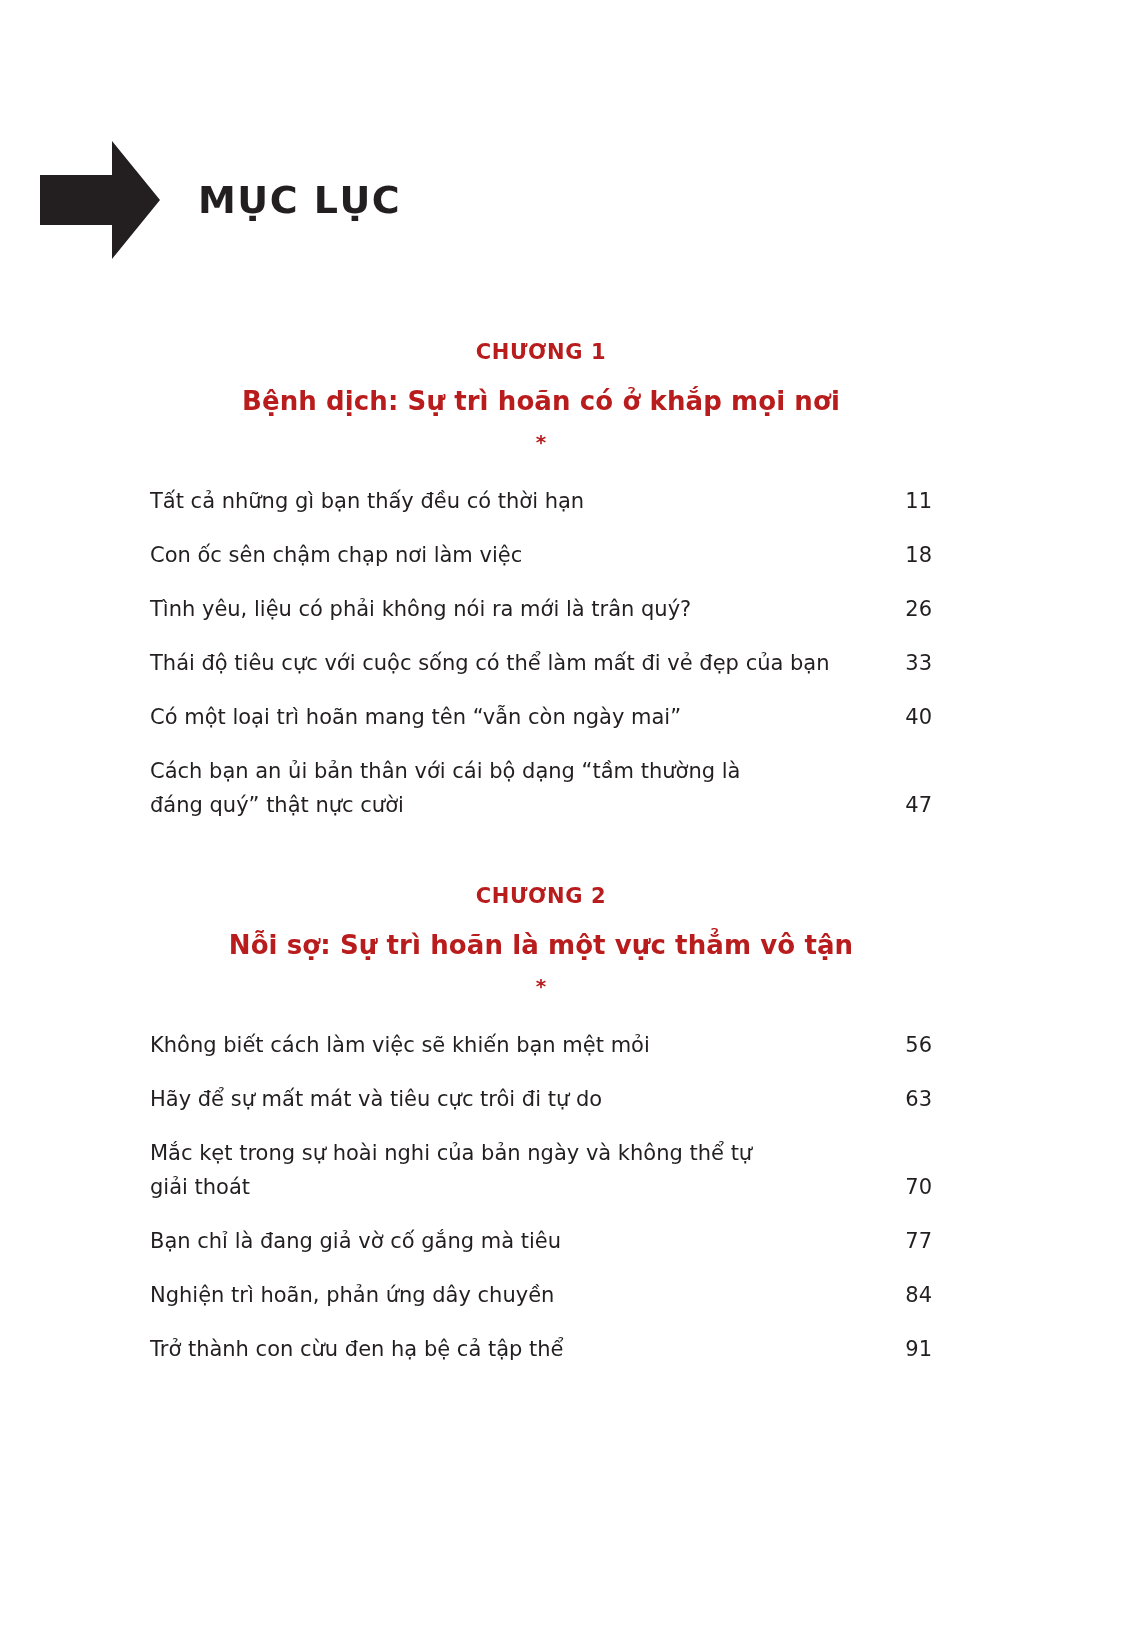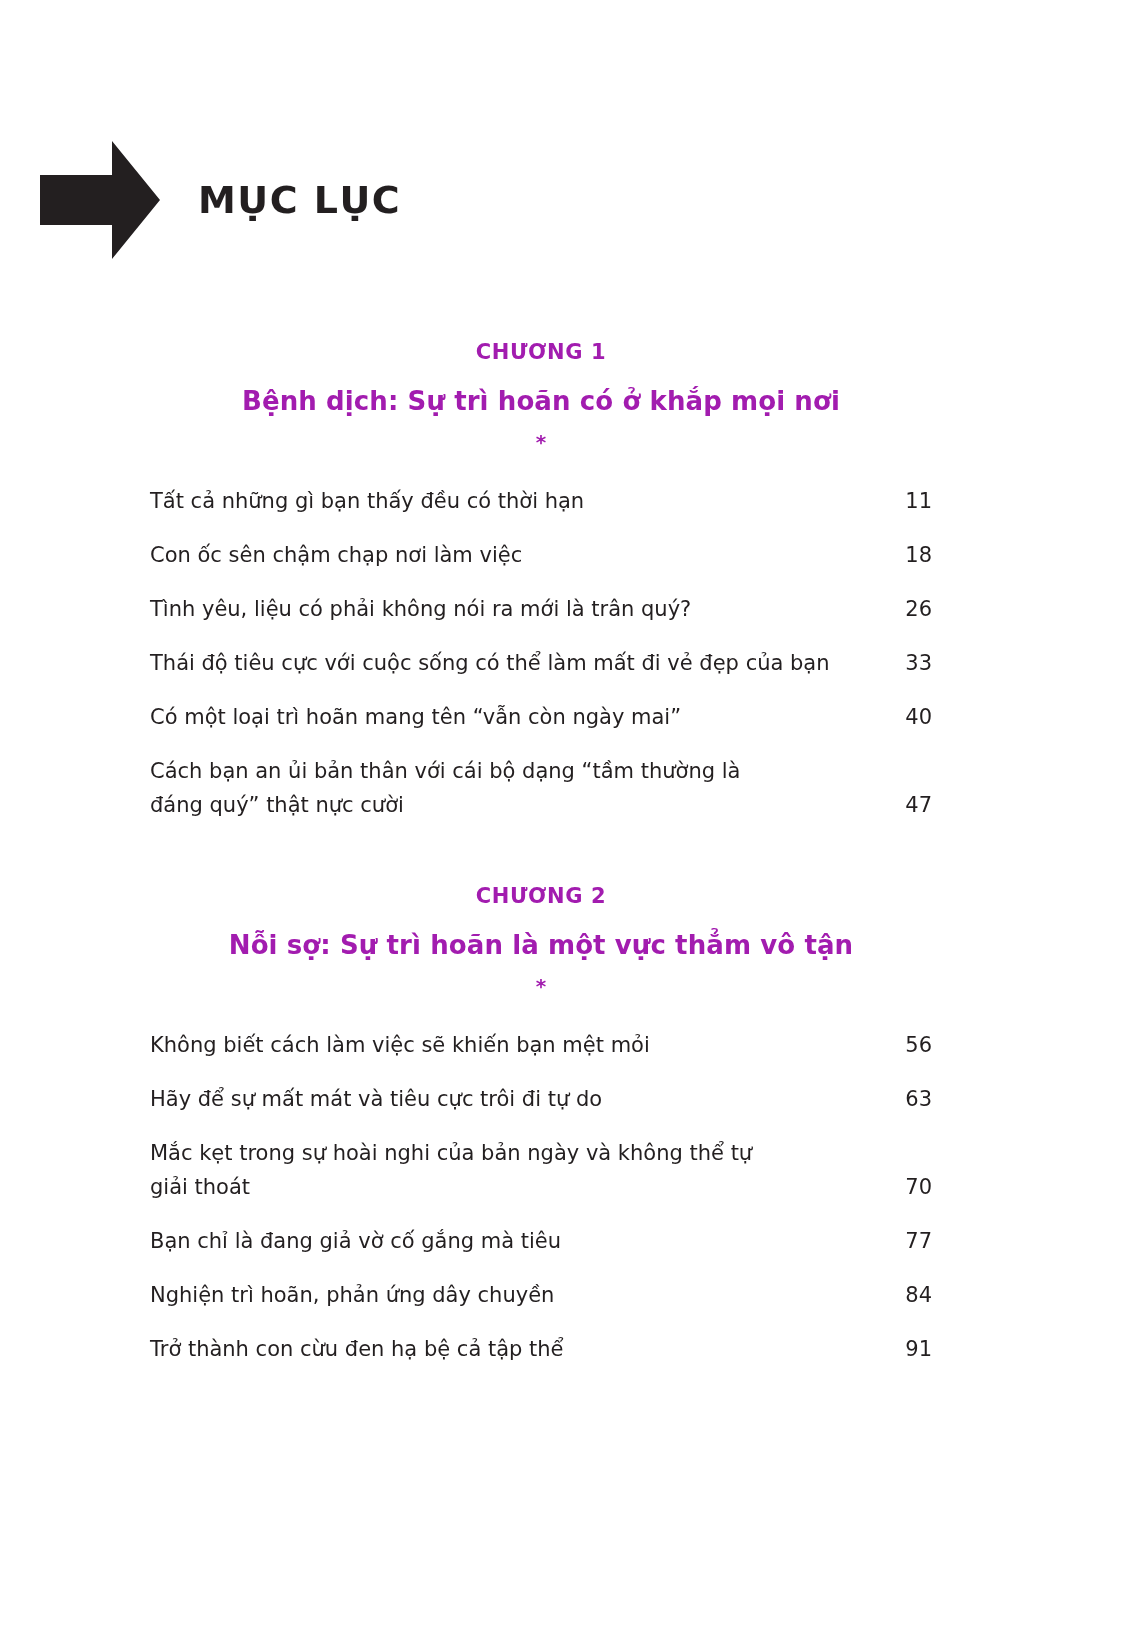--- a/index.html
+++ b/index.html
@@ -60,21 +60,21 @@
   .chapter-block {
     margin-bottom: 0;
   }
   .chapter-block + .chapter-block {
     margin-top: 52px;
   }
 
   .chapter-head {
     text-align: center;
     font-weight: 700;
-    color: #a21caf;
+    color: #b91c1c;
   }
   .chapter-number {
     font-size: 21px;
     letter-spacing: 0.6px;
     margin-bottom: 22px;
   }
   .chapter-subtitle {
     font-size: 26px;
     letter-spacing: 0.1px;
     margin-bottom: 16px;

